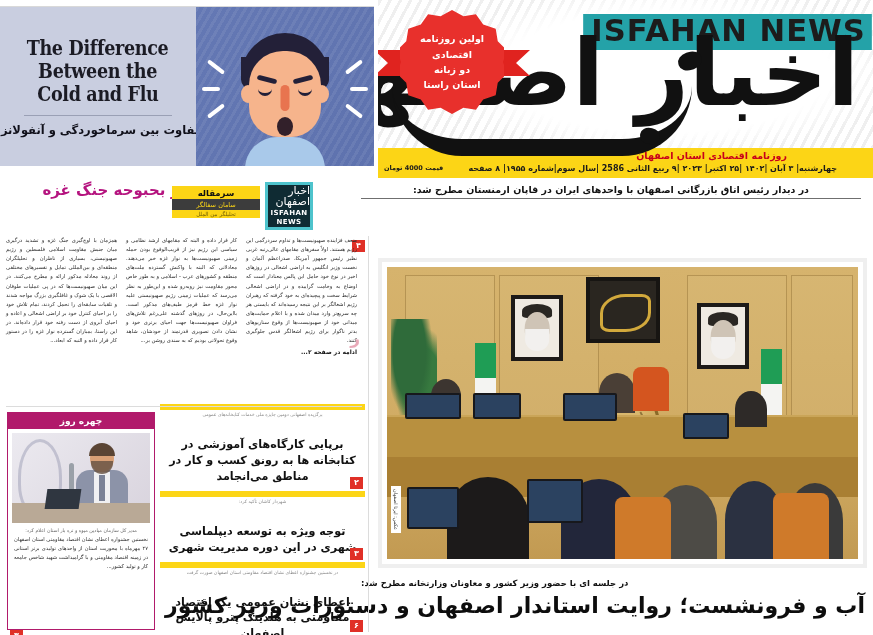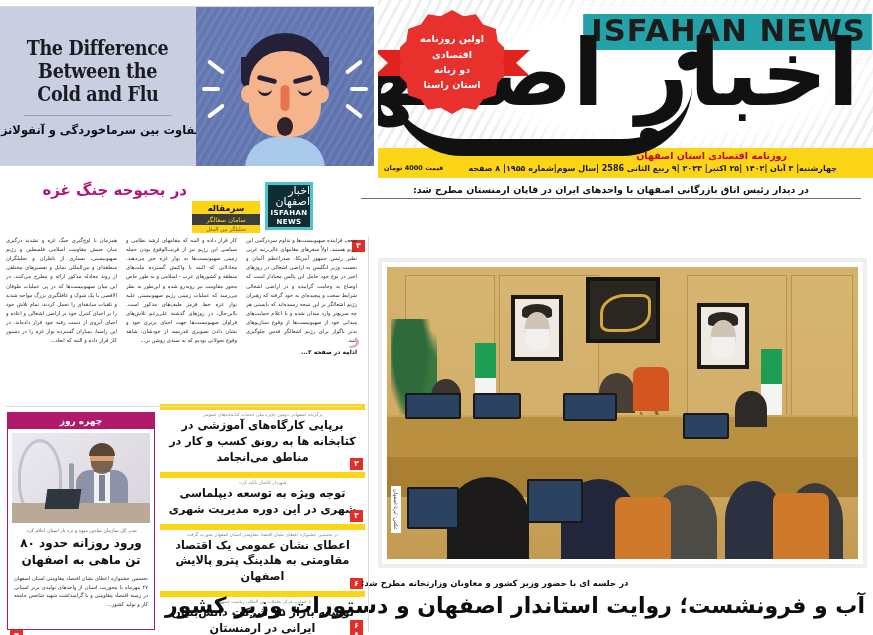--- a/index.html
+++ b/index.html
@@ -128,21 +128,21 @@
 
   .sarmaghale-badge{
     position:absolute; right:560px; top:4px; width:48px; height:48px;
     background:#0f2b33; border:3px solid #4ec3cc; display:flex; flex-direction:column;
     align-items:center; justify-content:center; color:#fff;
   }
   .sb-script{ font-size:11px; line-height:1; margin-bottom:2px; }
   .sb-en{ font-size:7px; font-weight:700; letter-spacing:.4px; direction:ltr; line-height:1.25; text-align:center;}
 
   .sarmaghale-box{
-    position:absolute; right:613px; top:23px; width:68px; height:38px;
+    position:absolute; right:613px; top:8px; width:88px; height:38px;
   }
   .smb-r1{ background:#fcd516; color:#111; font-size:8.5px; font-weight:700; text-align:center; padding:2px 0 1px; }
   .smb-r2{ background:#3c3c3c; color:#fcd516; font-size:6.5px; text-align:center; padding:2px 0 1px; }
   .smb-r3{ background:#fcd516; color:#6d5a00; font-size:5.5px; text-align:center; padding:1px 0; }
 
   .lead2{
     position:absolute; right:686px; top:2px; width:180px; text-align:right;
     direction:rtl; color:#b5147f; font-weight:700; font-size:15px; line-height:1.45;
   }
 
@@ -213,21 +213,21 @@
   }
   .chehre-pg{ position:absolute; left:2px; bottom:-13px; }
 
   
   .newslist{ position:absolute; left:160px; top:404px; width:205px; }
   .nl-item{ position:relative; margin-bottom:4px; }
   .nl-bar{ height:6px; background:#fcd516; }
   .nl-kicker{ font-size:4.6px; color:#8a8a8a; text-align:center; direction:rtl; padding:2px 4px 1px; }
   .nl-head{
     font-size:11.2px; font-weight:700; color:#111; text-align:center;
-    direction:rtl; line-height:1.42; padding:0 2px 2px;
+    direction:rtl; line-height:1.42; padding:0 2px 2px;margin-top:19px;
   }
   .nl-pg{ position:absolute; right:2px; bottom:-2px; }
 
   
   .photo-wrap{
     position:absolute; left:378px; top:258px; width:489px; height:310px;
     background:#fff; border:4px solid #efefef; padding:5px;
   }
   .photo{ position:relative; width:100%; height:100%; overflow:hidden; background:#c4a561; }
   .wall{ position:absolute; inset:0; background:linear-gradient(#d6b36d 0%,#d0ab63 62%,#c29a52 100%); }
@@ -401,21 +401,20 @@
           <div class="cm-tie"></div>
         <div class="cm-head"></div>
           <div class="cm-hair"></div>
           <div class="cm-beard"></div>
       </div>
       <div class="ci-desk"></div>
       <div class="ci-mic"></div>
       <div class="ci-lap"></div>
     </div>
     <div class="chehre-kicker">مدیر کل سازمان میادین میوه و تره بار استان اعلام کرد:</div>
-    <div class="chehre-head">ورود روزانه حدود ۸۰ تن ماهی به اصفهان</div>
     <div class="chehre-text">نخستین جشنواره اعطای نشان اقتصاد مقاومتی استان اصفهان ۲۷ مهرماه با محوریت استان از واحدهای تولیدی برتر استانی در زمینه اقتصاد مقاومتی و با گرامیداشت شهید شاخص جامعه کار و تولید کشور...</div>
     <span class="pgnum chehre-pg">۳</span>
   </div>
 
   <div class="newslist">
     <div class="nl-item">
       <div class="nl-bar"></div>
       <div class="nl-kicker">برگزیده اصفهانی دومین جایزه ملی خدمات کتابخانه‌های عمومی</div>
       <div class="nl-head">برپایی کارگاه‌های آموزشی در کتابخانه ها به رونق کسب و کار در مناطق می‌انجامد</div>
       <span class="pgnum nl-pg">۲</span>

